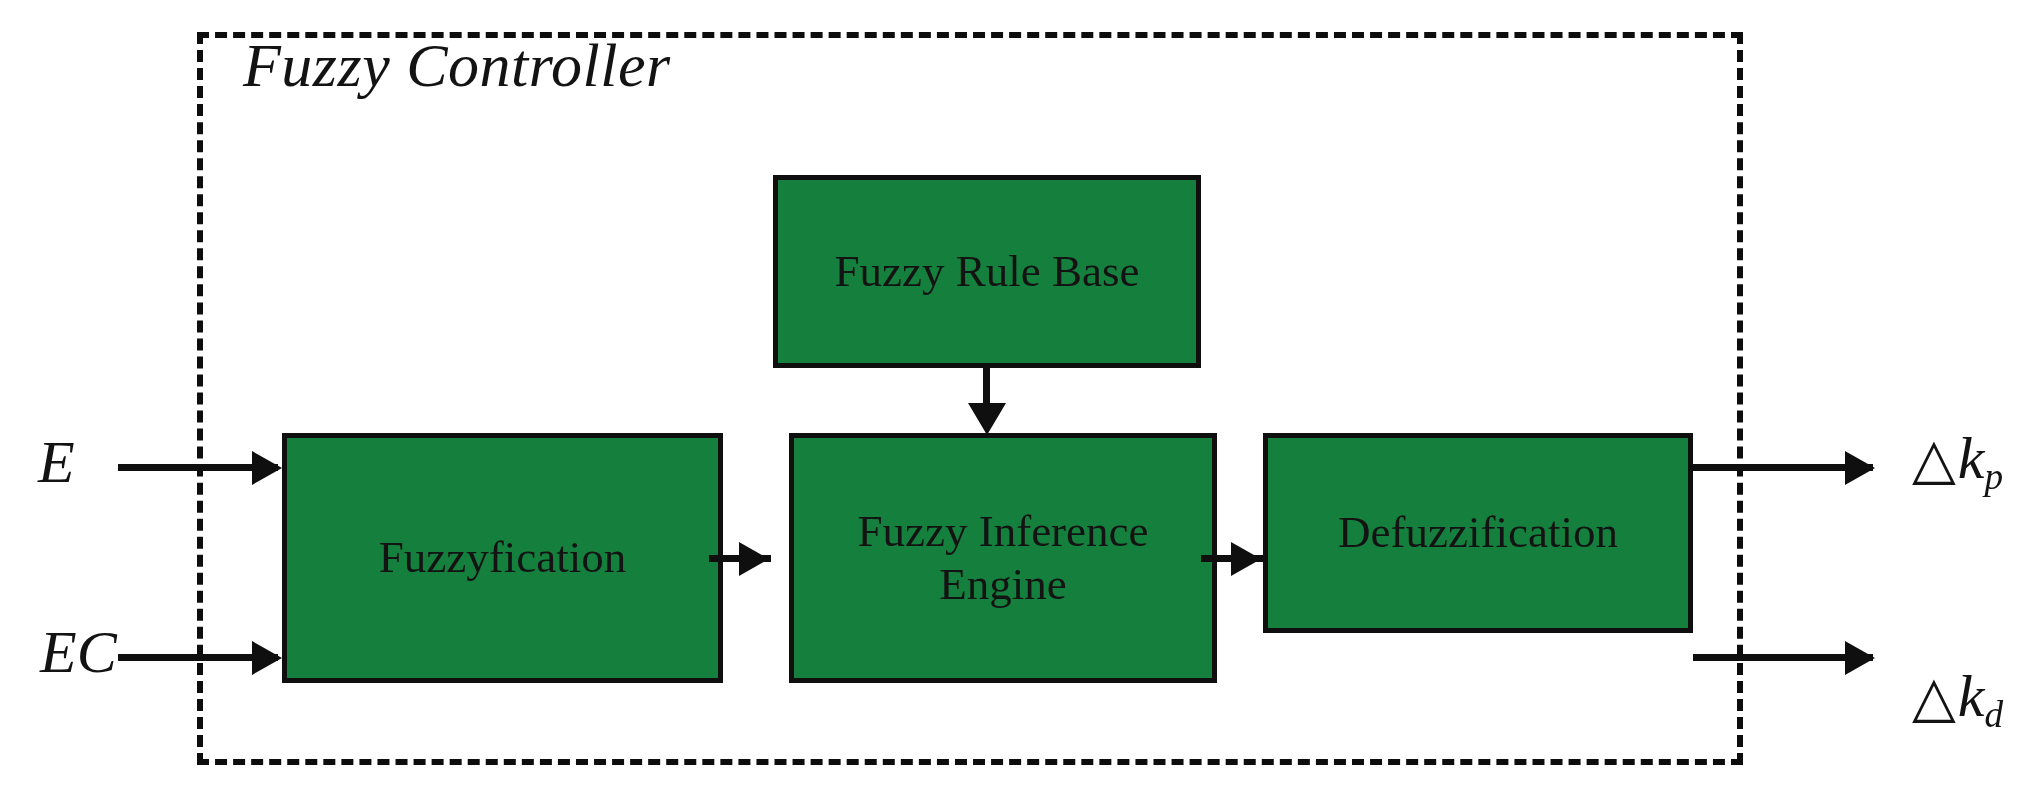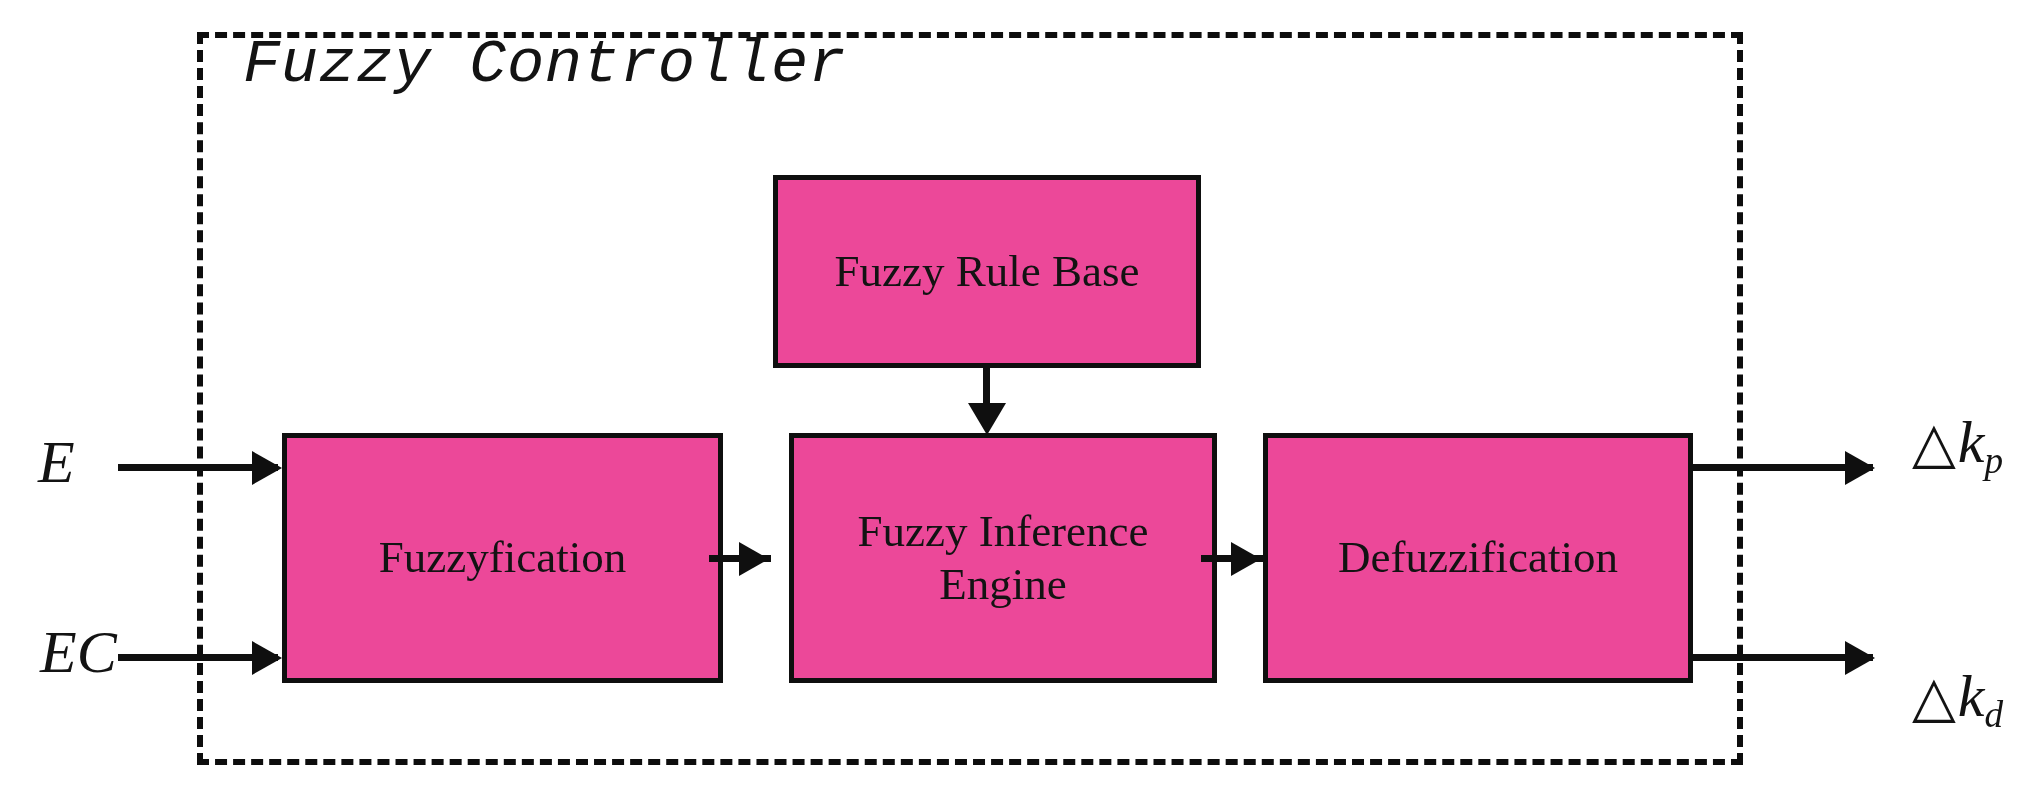--- a/index.html
+++ b/index.html
@@ -28,49 +28,49 @@
     border: 6px dashed #0d0d0d;
     box-sizing: border-box;
     background: transparent;
   }
 
   
   .controller-title {
     position: absolute;
     left: 243px;
     top: 34px;
-    font-family: Liberation Mono, monospace;
+    font-family: Liberation Serif, serif;
     font-style: italic;
     font-size: 62px;
     line-height: 1;
     color: #131313;
     white-space: nowrap;
     letter-spacing: 0.5px;
   }
 
   
   .box {
     position: absolute;
     box-sizing: border-box;
     border: 5px solid #0f0f0f;
-    background: #ec4899;
+    background: #15803d;
     display: flex;
     align-items: center;
     justify-content: center;
     text-align: center;
     color: #131313;
     font-family: "Liberation Serif", serif;
     font-size: 45px;
     line-height: 1.18;
     padding: 0 8px;
   }
   #box-rule-base   { left: 773px;  top: 175px; width: 428px; height: 193px; }
   #box-fuzzy       { left: 282px;  top: 433px; width: 441px; height: 250px; text-align: center; }
   #box-inference   { left: 789px;  top: 433px; width: 428px; height: 250px; }
-  #box-defuzzy     { left: 1263px; top: 433px; width: 430px; height: 250px; }
+  #box-defuzzy     { left: 1263px; top: 433px; width: 430px; height: 200px; }
 
   
   .hline {
     position: absolute;
     height: 7px;
     background: #0f0f0f;
   }
   .vline {
     position: absolute;
     width: 7px;
@@ -122,21 +122,21 @@
     position: absolute;
     font-family: "Liberation Serif", serif;
     font-style: italic;
     font-size: 60px;
     line-height: 1;
     color: #131313;
     white-space: nowrap;
   }
   #label-e  { left: 38px;  top: 432px; }
   #label-ec { left: 40px;  top: 622px; }
-  #label-dkp { left: 1912px; top: 412px; }
+  #label-dkp { left: 1912px; top: 428px; }
   #label-dkd { left: 1912px; top: 618px; margin-top: 48px; }
 
   .io-label .sub {
     font-size: 0.62em;
     vertical-align: -0.30em;
     font-style: italic;
   }
   .io-label .delta {
     font-style: normal;
     font-size: 0.95em;

